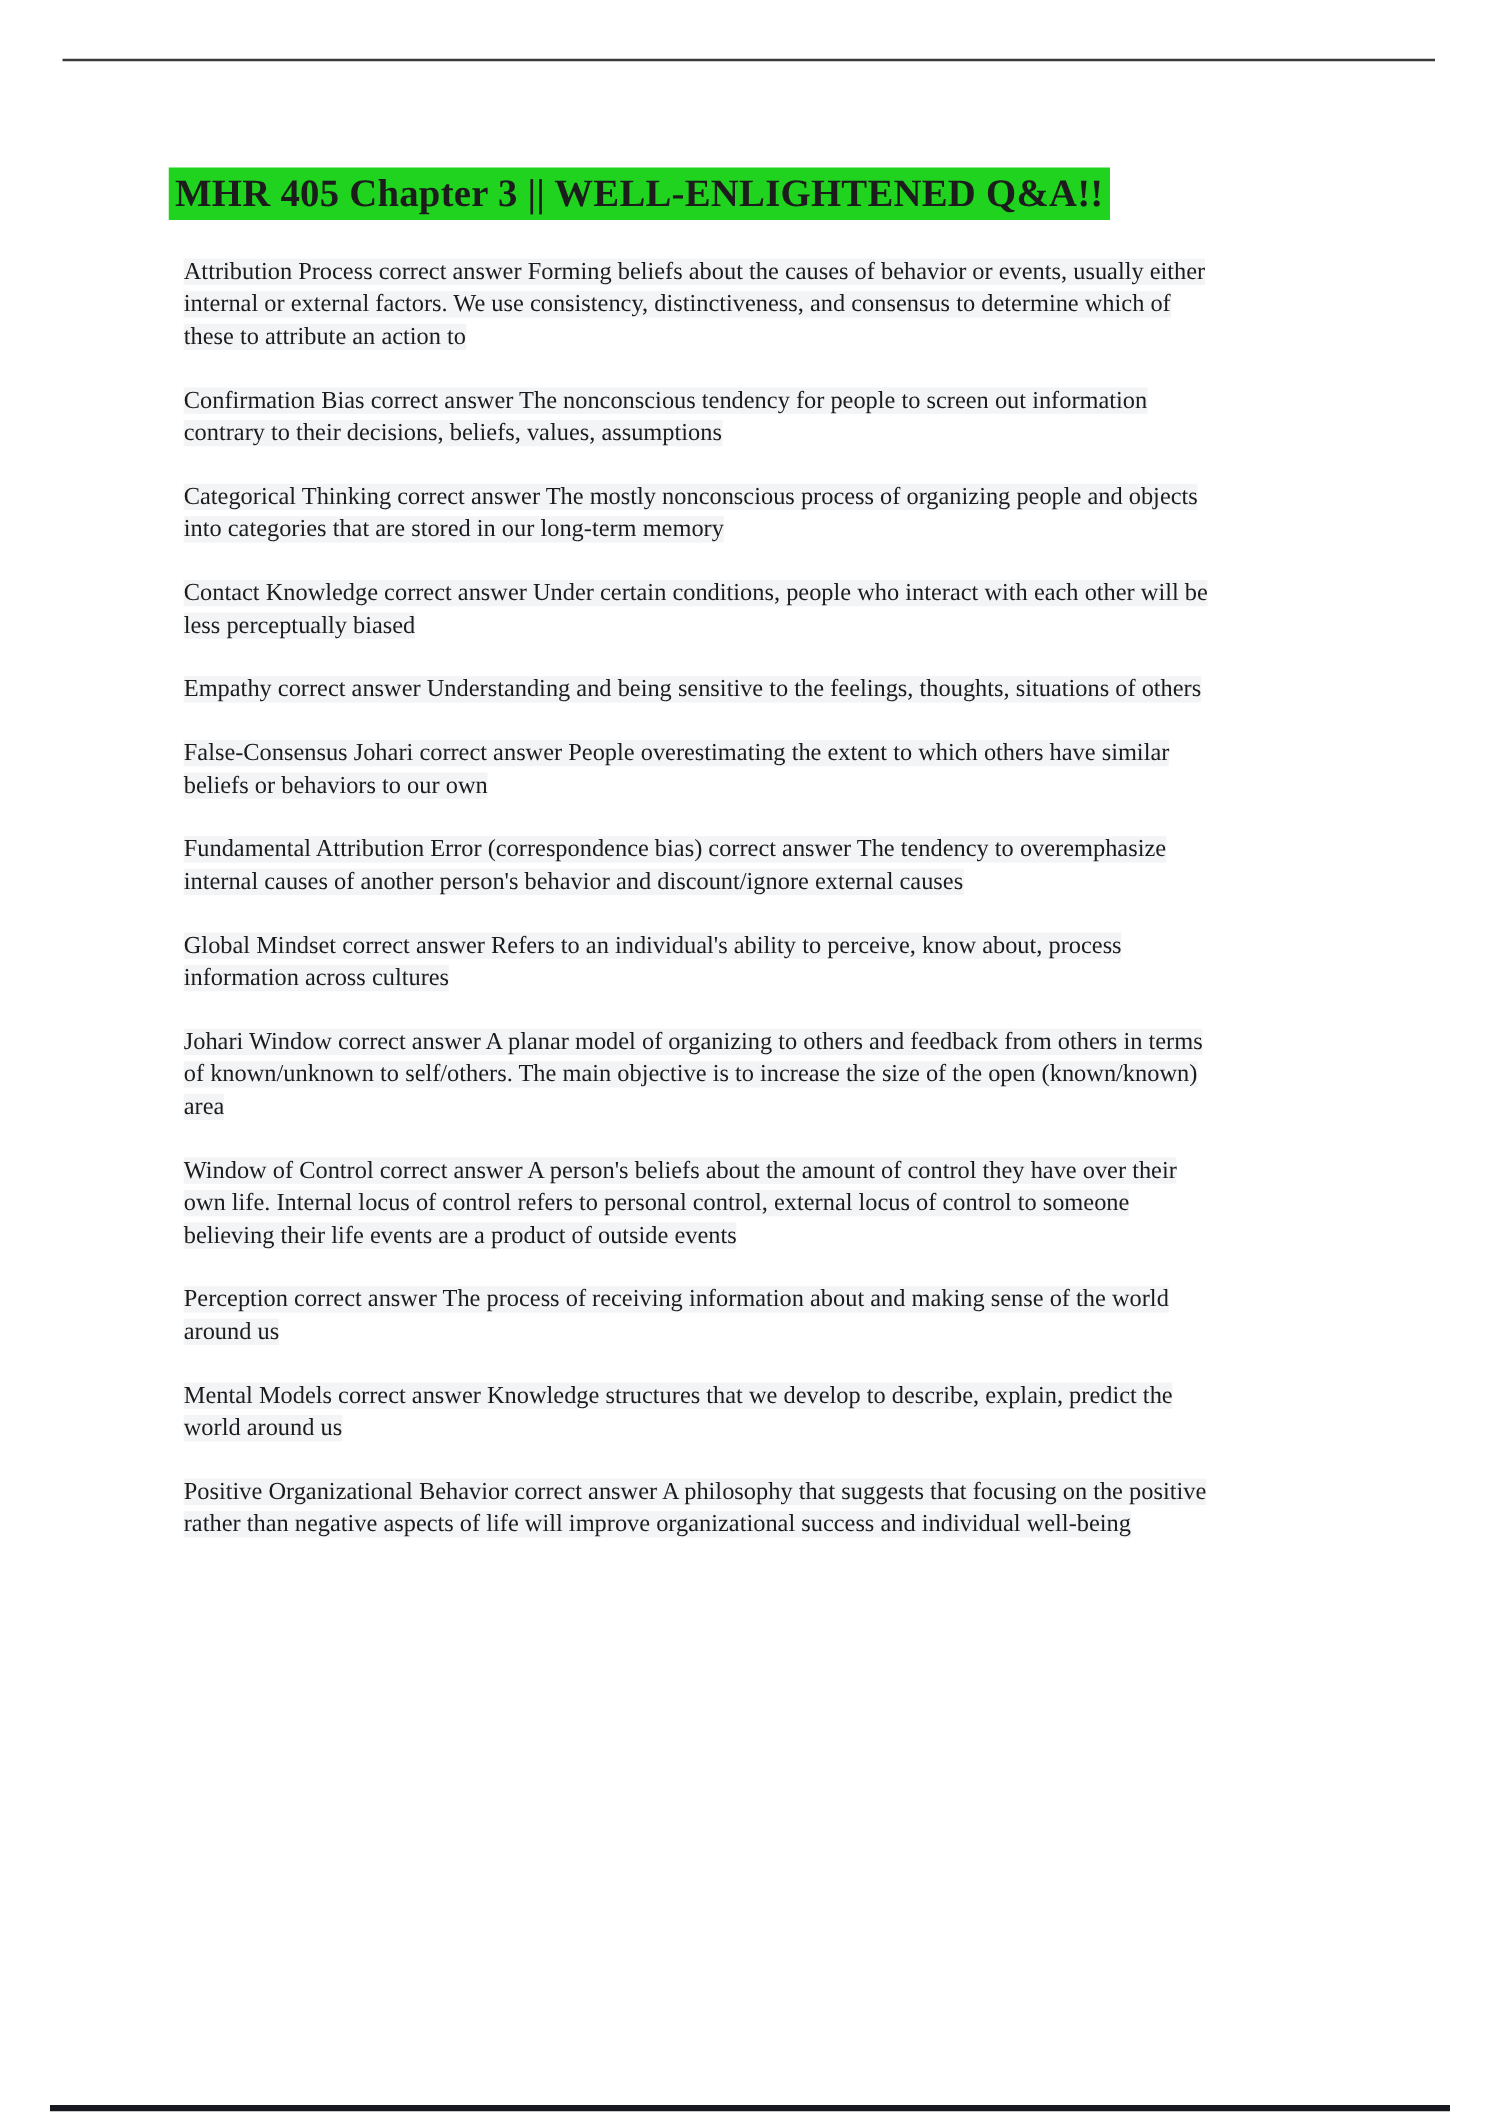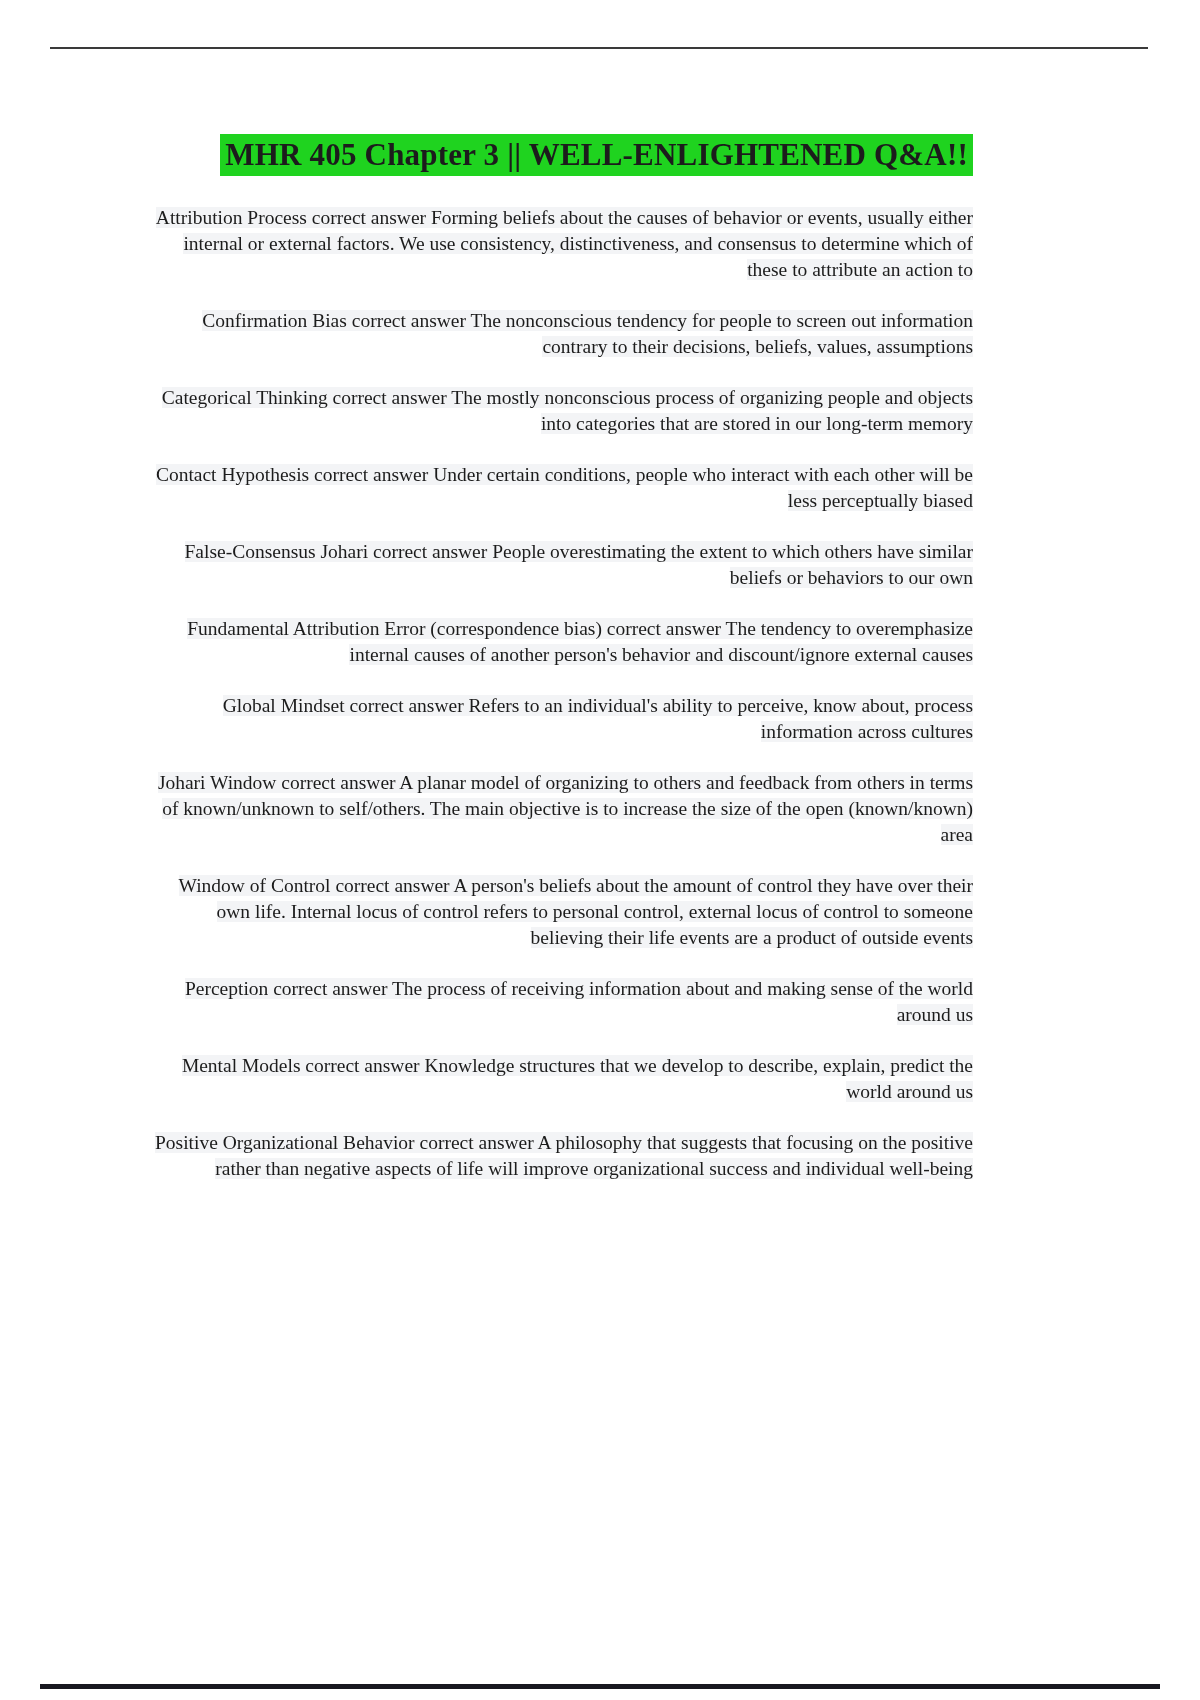--- a/index.html
+++ b/index.html
@@ -8,21 +8,20 @@
     background: #ffffff;
   }
   .sheet {
     position: relative;
     width: 1200px;
     height: 1700px;
     background: #ffffff;
     font-family: "Liberation Serif", "DejaVu Serif", serif;
     color: #1c1c1c;
     overflow: hidden;
-    text-align: right;
   }
   .top-rule {
     position: absolute;
     left: 50px;
     right: 52px;
     top: 47px;
     border-top: 2px solid #3a3a3a;
   }
   .bottom-rule {
     position: absolute;
@@ -71,22 +70,23 @@
   <div class="content">
     <h1 class="doc-title"><span class="hl-green">MHR 405 Chapter 3 || WELL-ENLIGHTENED Q&amp;A!!</span></h1>
 
     <div id="entries">
   <p class="qa"><span class="hl-text"><span>Attribution Process</span><span> correct answer </span><span>Forming beliefs about the causes of behavior or events, usually either internal or external factors. We use consistency, distinctiveness, and consensus to determine which of these to attribute an action to</span></span></p>
 
   <p class="qa"><span class="hl-text"><span>Confirmation Bias</span><span> correct answer </span><span>The nonconscious tendency for people to screen out information contrary to their decisions, beliefs, values, assumptions</span></span></p>
 
   <p class="qa"><span class="hl-text"><span>Categorical Thinking</span><span> correct answer </span><span>The mostly nonconscious process of organizing people and objects into categories that are stored in our long-term memory</span></span></p>
 
-  <p class="qa"><span class="hl-text"><span>Contact Hypothesis</span><span> correct answer </span><span>Under certain conditions, people who interact with each other will be less perceptually biased</span></span></p>
+  <p class="qa"><span class="hl-text"><span>Contact Knowledge</span><span> correct answer </span><span>Under certain conditions, people who interact with each other will be less perceptually biased</span></span></p>
 
+  <p class="qa"><span class="hl-text"><span>Empathy</span><span> correct answer </span><span>Understanding and being sensitive to the feelings, thoughts, situations of others</span></span></p>
 
   <p class="qa"><span class="hl-text"><span>False-Consensus Johari</span><span> correct answer </span><span>People overestimating the extent to which others have similar beliefs or behaviors to our own</span></span></p>
 
   <p class="qa"><span class="hl-text"><span>Fundamental Attribution Error (correspondence bias)</span><span> correct answer </span><span>The tendency to overemphasize internal causes of another person's behavior and discount/ignore external causes</span></span></p>
 
   <p class="qa"><span class="hl-text"><span>Global Mindset</span><span> correct answer </span><span>Refers to an individual's ability to perceive, know about, process information across cultures</span></span></p>
 
 
   <p class="qa"><span class="hl-text"><span>Johari Window</span><span> correct answer </span><span>A planar model of organizing to others and feedback from others in terms of known/unknown to self/others. The main objective is to increase the size of the open (known/known) area</span></span></p>
 

